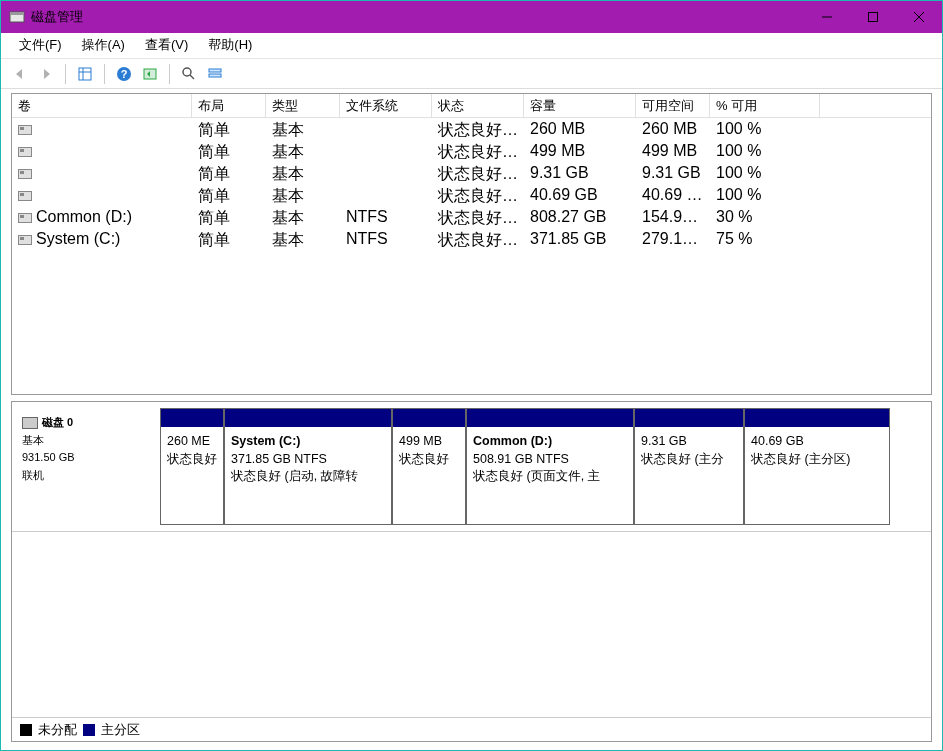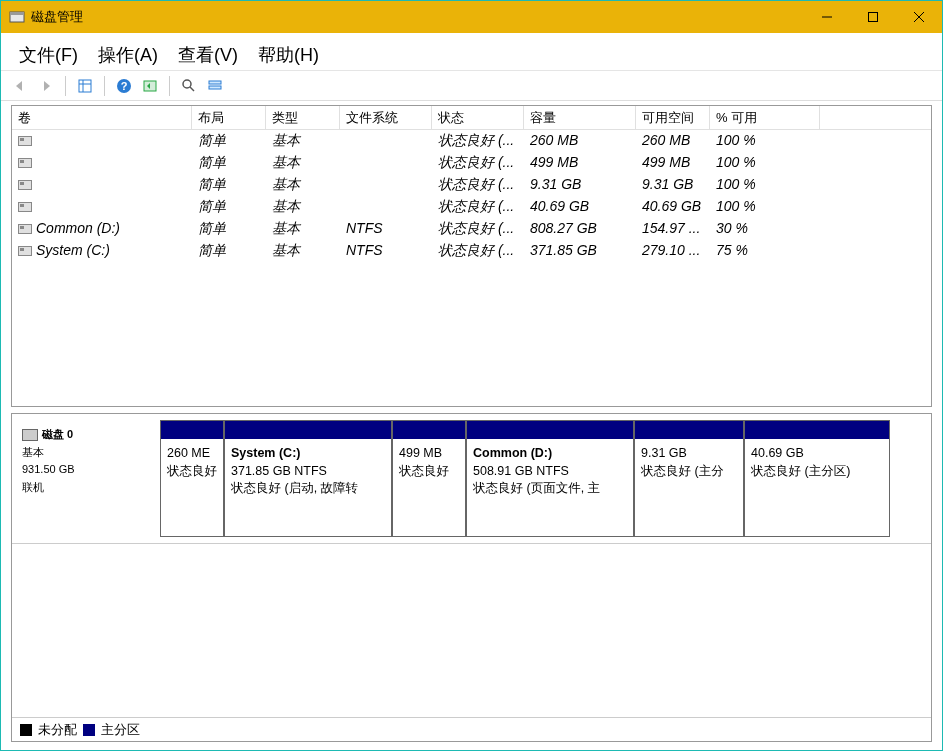--- a/index.html
+++ b/index.html
@@ -1,32 +1,32 @@
 <!DOCTYPE html>
 <html><head>
 <meta charset="utf-8">
 <style>
 * { box-sizing: border-box; margin: 0; padding: 0; font-family: "Microsoft YaHei", "Segoe UI", sans-serif; }
 body { width: 943px; height: 751px; overflow: hidden; background: #fff; display: flex; flex-direction: column; border: 1px solid #1dbab3; }
-.titlebar { height: 32px; background: #eab308; display: flex; align-items: center; padding: 0 0 0 8px; color: #000; font-size: 13px; }
+.titlebar { height: 32px; background: #a21caf; display: flex; align-items: center; padding: 0 0 0 8px; color: #000; font-size: 13px; }
 .titlebar .title-icon { width: 16px; height: 16px; margin-right: 6px; display: flex; align-items: center; justify-content: center; }
 .titlebar .title-text { flex: 1; }
 .titlebar .win-btn { width: 46px; height: 32px; display: flex; align-items: center; justify-content: center; color: #000; }
-.menubar { height: 38px; background: #fff; display: flex; align-items: flex-end; padding: 0 8px; font-size: 18px; border-bottom: 1px solid #e5e5e5; }
+.menubar { height: 26px; background: #fff; display: flex; align-items: flex-start; padding: 0 8px; font-size: 13px; border-bottom: 1px solid #e5e5e5; }
 .menubar .menu-item { padding: 3px 10px; cursor: default; }
 .toolbar { height: 30px; background: #fff; display: flex; align-items: center; padding: 0 8px; gap: 4px; border-bottom: 1px solid #ddd; }
 .toolbar .tool-btn { width: 22px; height: 22px; display: flex; align-items: center; justify-content: center; }
 .toolbar .tool-btn.disabled { opacity: 0.45; }
 .toolbar .sep { width: 1px; height: 20px; background: #ccc; margin: 0 4px; }
 .content { flex: 1; display: flex; flex-direction: column; padding: 0 10px 8px 10px; overflow: hidden; }
 .volume-list { border: 1px solid #999; height: 302px; margin-top: 4px; display: flex; flex-direction: column; overflow: hidden; background: #fff; }
 .vl-head { display: flex; background: #fff; border-bottom: 1px solid #e0e0e0; height: 24px; }
 .vl-head .col { border-right: 1px solid #e0e0e0; padding: 3px 6px; font-size: 13px; white-space: nowrap; overflow: hidden; text-align: left; }
 .vl-body { flex: 1; overflow: auto; }
-.vl-row { display: flex; height: 22px; font-size: 14px; font-style: italic; }
+.vl-row { display: flex; height: 22px; font-size: 16px; }
 .vl-row .cell { padding: 2px 6px; white-space: nowrap; overflow: hidden; text-overflow: ellipsis; }
 .vol-icon { width: 14px; height: 10px; display: inline-block; background: #e0e0e0; border: 1px solid #888; position: relative; margin-right: 4px; vertical-align: middle; }
 .vol-icon::after { content: ""; position: absolute; left: 1px; top: 1px; width: 4px; height: 3px; background: #888; }
 .graphic-pane { flex: 1; border: 1px solid #999; margin-top: 6px; overflow: hidden; display: flex; flex-direction: column; background: #fff; }
 .graphic-scroll { flex: 1; overflow-y: scroll; overflow-x: hidden; }
 .disk-row { display: flex; border-bottom: 1px solid #ccc; padding: 6px; gap: 2px; min-height: 130px; }
 .disk-info { width: 140px; padding: 6px 4px; font-size: 11px; line-height: 1.6; }
 .disk-info .disk-label { font-weight: bold; }
 .disk-icon { width: 16px; height: 12px; display: inline-block; background: #ccc; border: 1px solid #666; vertical-align: middle; margin-right: 4px; }
 .cd-icon { border-radius: 50%; width: 14px; height: 14px; background: radial-gradient(circle,#fff 20%,#bbb 22%,#ddd 70%,#888 72%); border: 1px solid #666; display: inline-block; vertical-align: middle; margin-right: 4px; }

